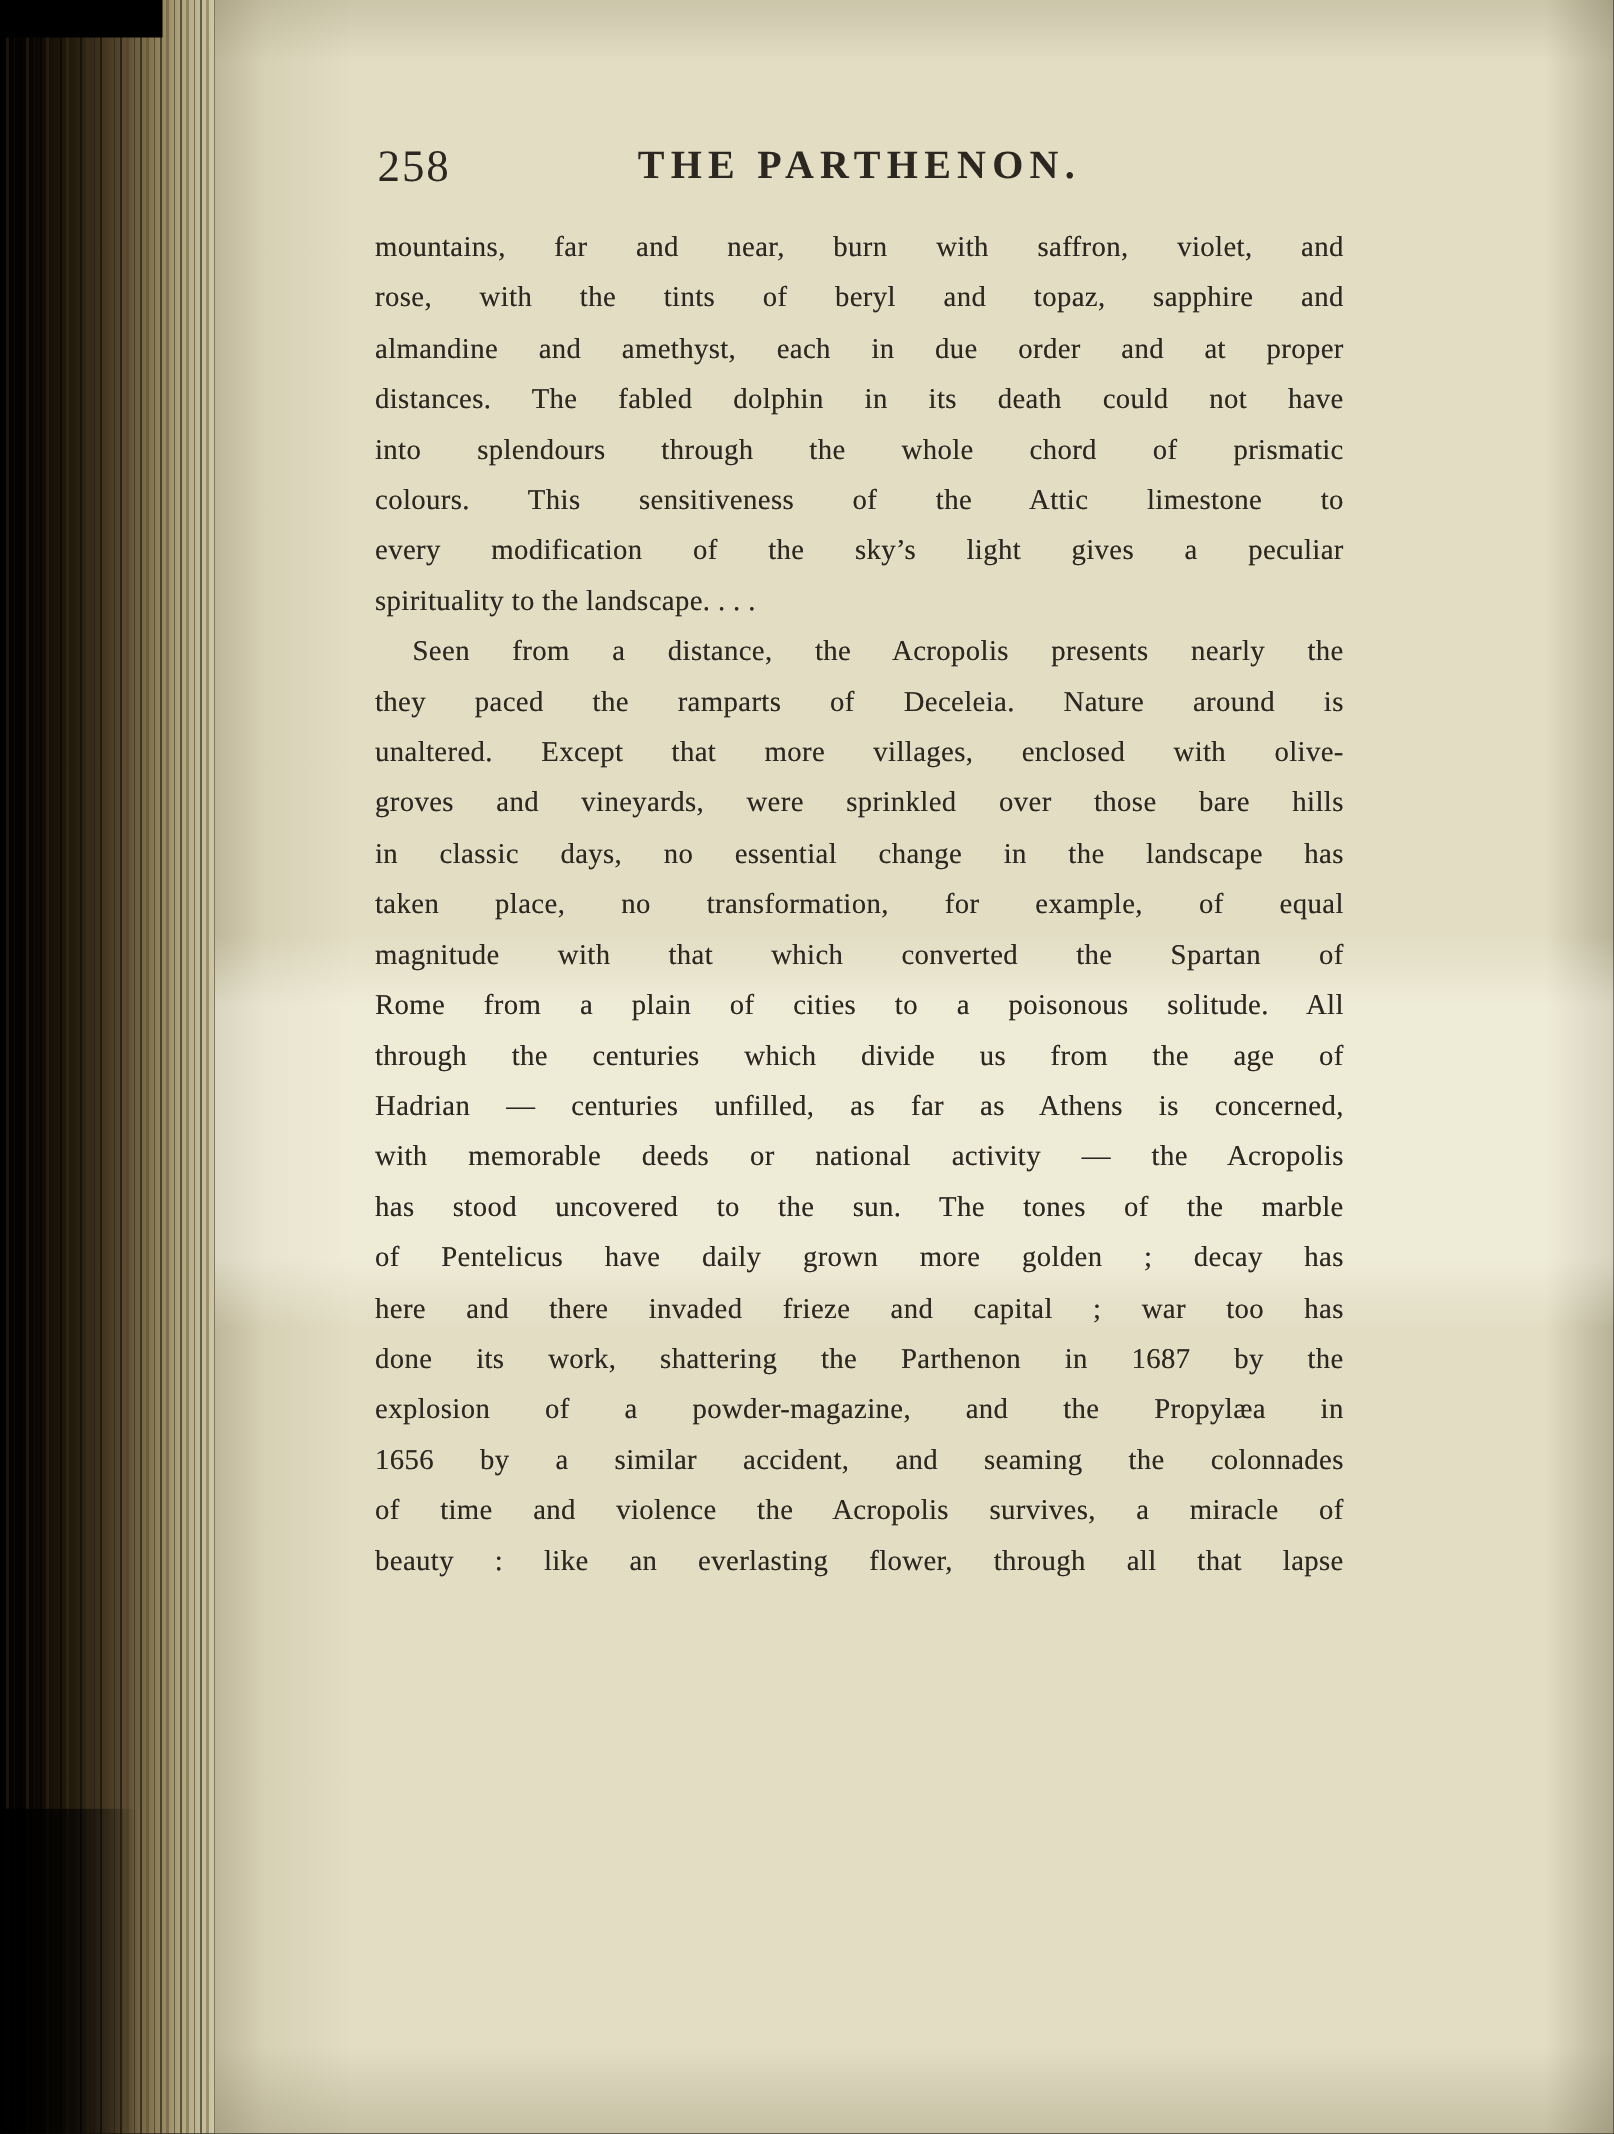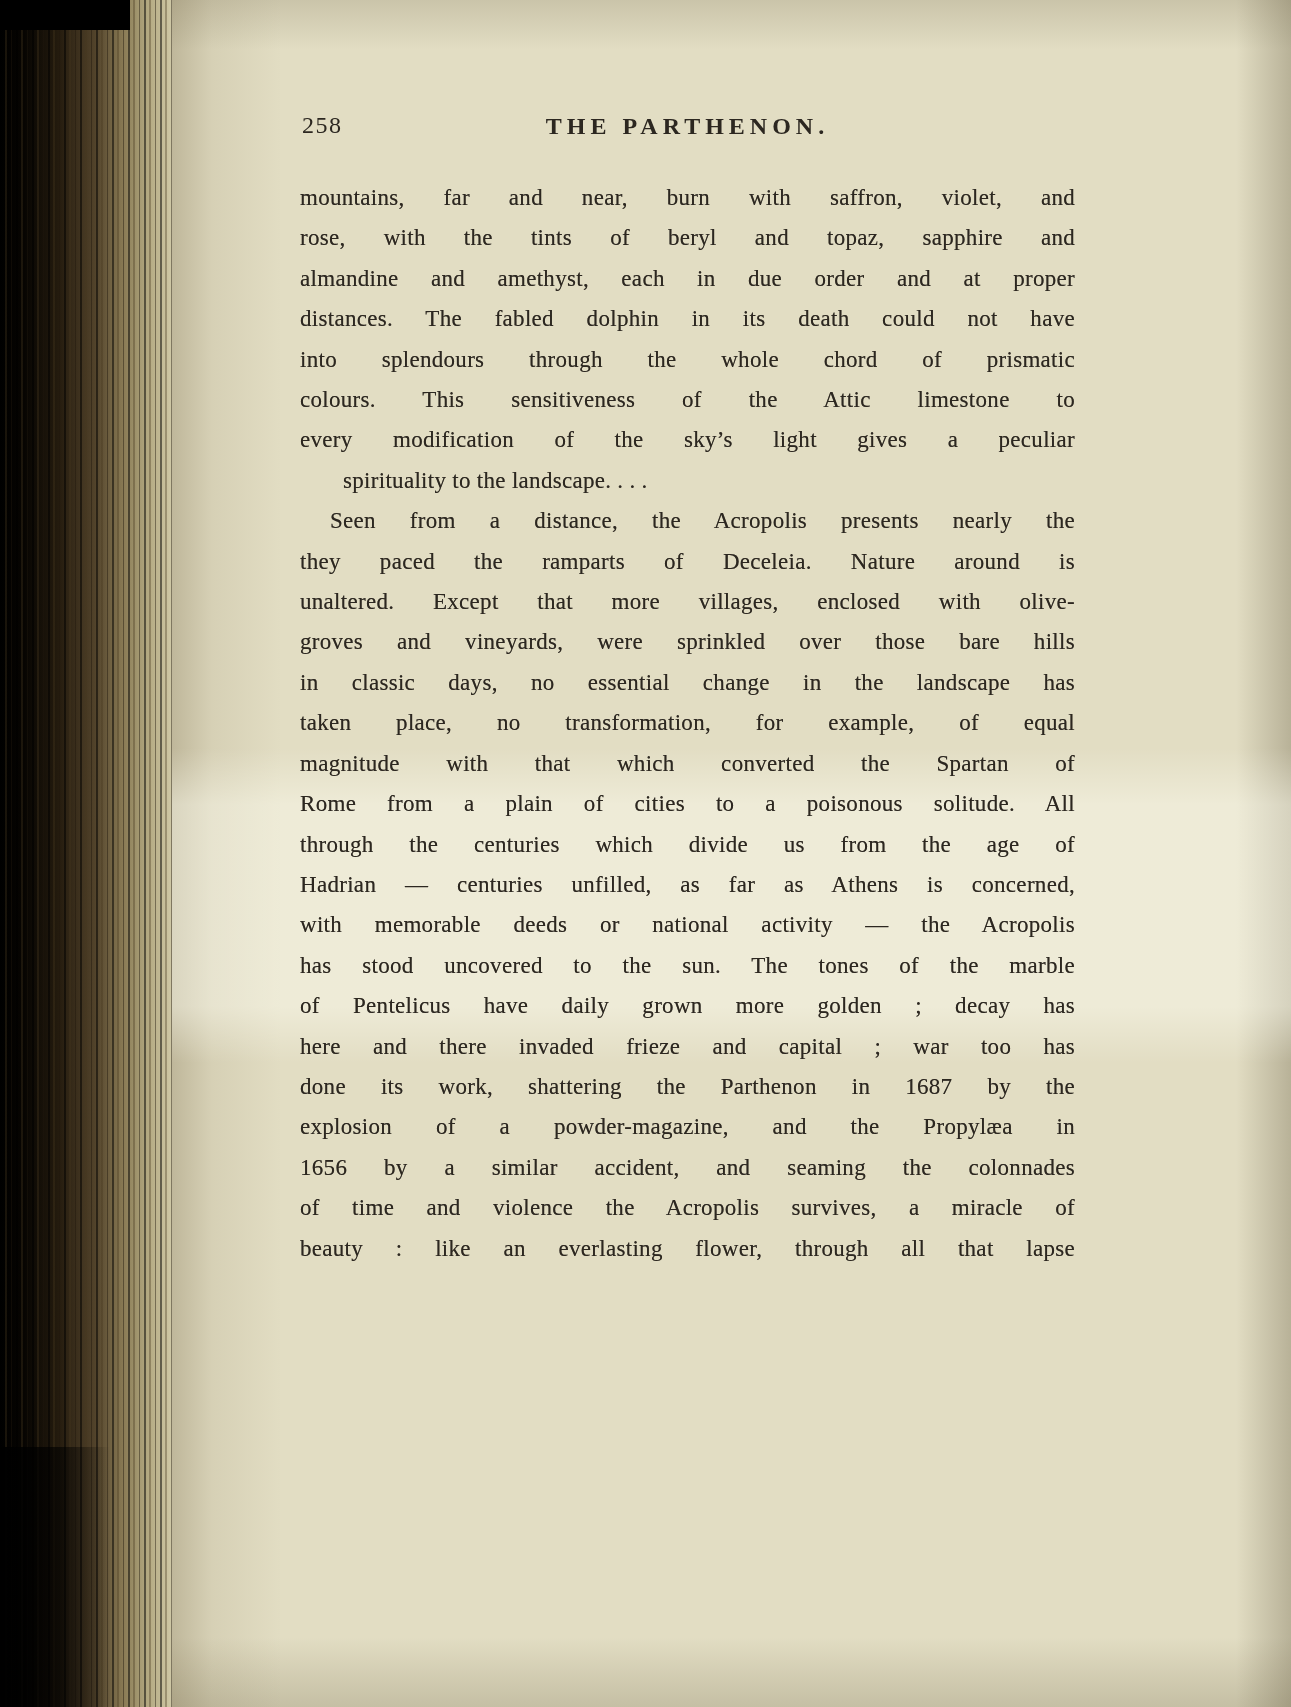--- a/index.html
+++ b/index.html
@@ -62,39 +62,38 @@
   
   .content{
     position:absolute;left:300px;top:112px;width:775px;
     color:var(--ink);
   }
   .head-row{
     position:relative;height:34px;margin-bottom:32px;
   }
   .page-number{
     position:absolute;left:2px;top:0;
-    font-size:24px;letter-spacing:1.5px;
+    font-size:36px;letter-spacing:1.5px;
   }
   .running-head{
     position:absolute;left:0;right:0;top:1px;text-align:center;
-    font-size:24px;font-weight:bold;letter-spacing:5px;
+    font-size:32px;font-weight:bold;letter-spacing:5px;
   }
   .body-text{
     font-size:23px;
     line-height:40.4px;
     letter-spacing:0.3px;
     text-shadow:0 0 0.5px rgba(44,39,32,0.55);
   }
   .line{
     text-align:justify;
     text-align-last:justify;
   }
   .line.last{
     text-align-last:left;
-    margin-left:43px;
   }
   .para.indent .line:first-child{
     text-indent:30px;
   }
 </style>
 </head>
 <body>
 
 <div class="stage">
   <div class="spine"></div>

